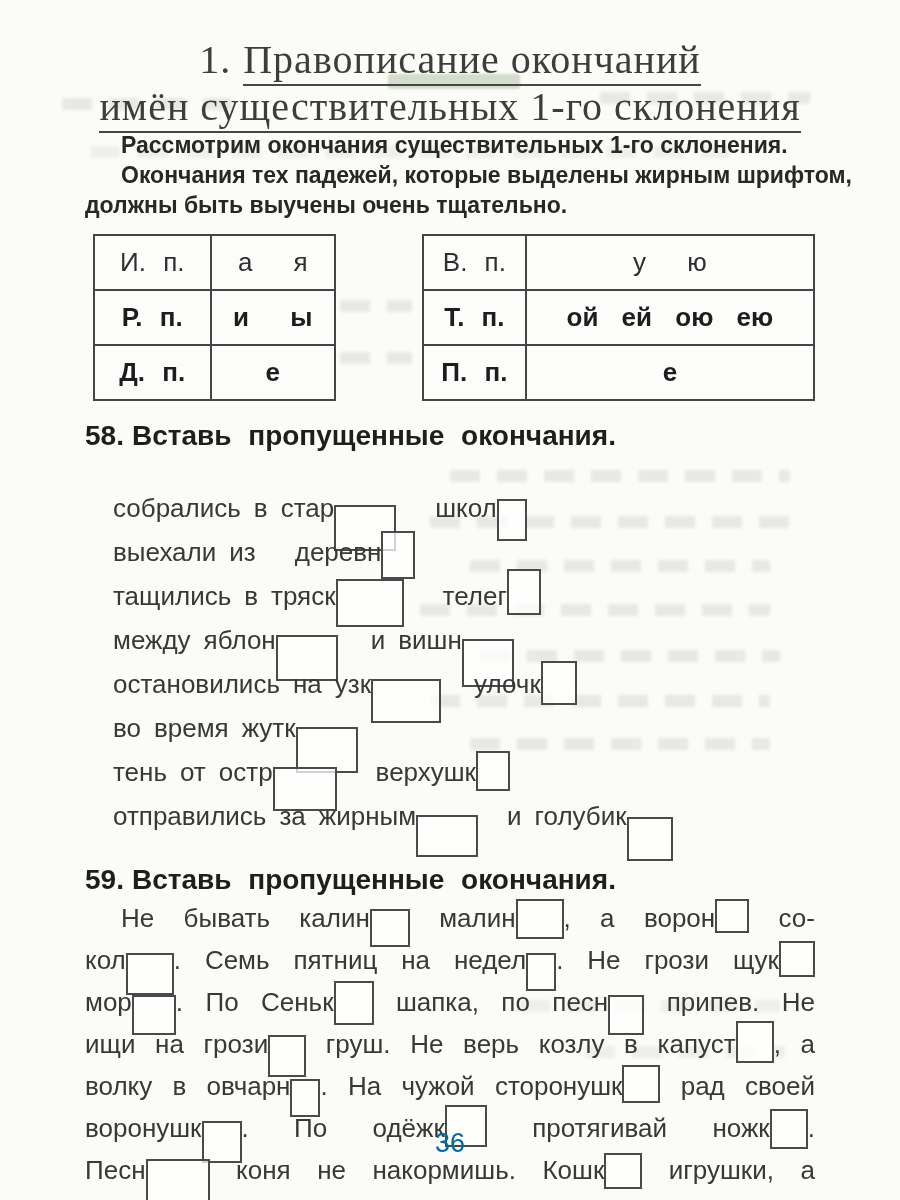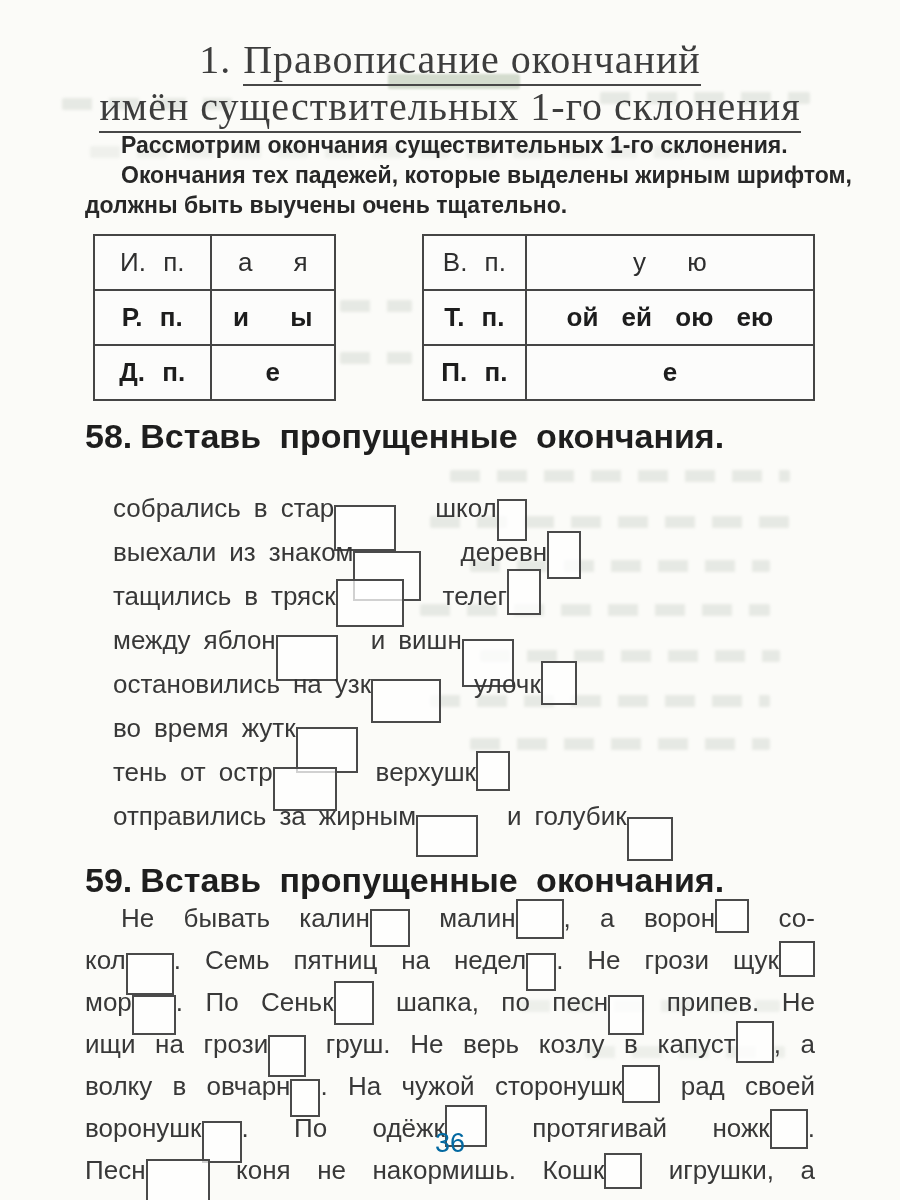--- a/index.html
+++ b/index.html
@@ -50,21 +50,21 @@
   .ws-lg{word-spacing:34px;}
   .ws-md{word-spacing:16px;}
   .t-left td.case{width:114px;}
   .t-left td.ends{width:122px;}
   .t-right td.case{width:100px;}
   .t-right td.ends{width:288px;}
   tr.boldrow td{font-weight:bold;color:#1d1d1d;}
 
   
   .ex-head{
-    margin-top:18px;font-size:34px;line-height:34px;font-weight:bold;
+    margin-top:18px;font-size:28px;line-height:34px;font-weight:bold;
     color:#1e1e1e;word-spacing:9px;
   }
   .ex-head .num{margin-right:8px;}
 
   
   .ex-lines{margin-top:6px;}
   .ex-line{display:flex;align-items:baseline;position:relative;}
   .ex58-block .ex-lines{padding-left:28px;margin-top:40px;}
   .ex58-block .ex-line{gap:13px;height:44px;font-size:26px;}
   .ex59-block .ex-line{justify-content:space-between;height:42px;font-size:26px;}
@@ -176,24 +176,20 @@
             </span>
           </div>
           <div class="ex-line">
             <span class="grp">
               <span class="w">выехали</span>
             </span>
             <span class="grp">
               <span class="w">из</span>
             </span>
             <span class="grp">
-              <span class="w">знаком</span>
-              <span class="abox" style="width: 68px; height: 50px; transform: translateY(14px);"></span>
-            </span>
-            <span class="grp">
               <span class="gap" style="width: 26px;"></span>
               <span class="w">деревн</span>
               <span class="abox" style="width: 34px; height: 48px; transform: translateY(-6px);"></span>
             </span>
           </div>
           <div class="ex-line">
             <span class="grp">
               <span class="w">тащились</span>
             </span>
             <span class="grp">

